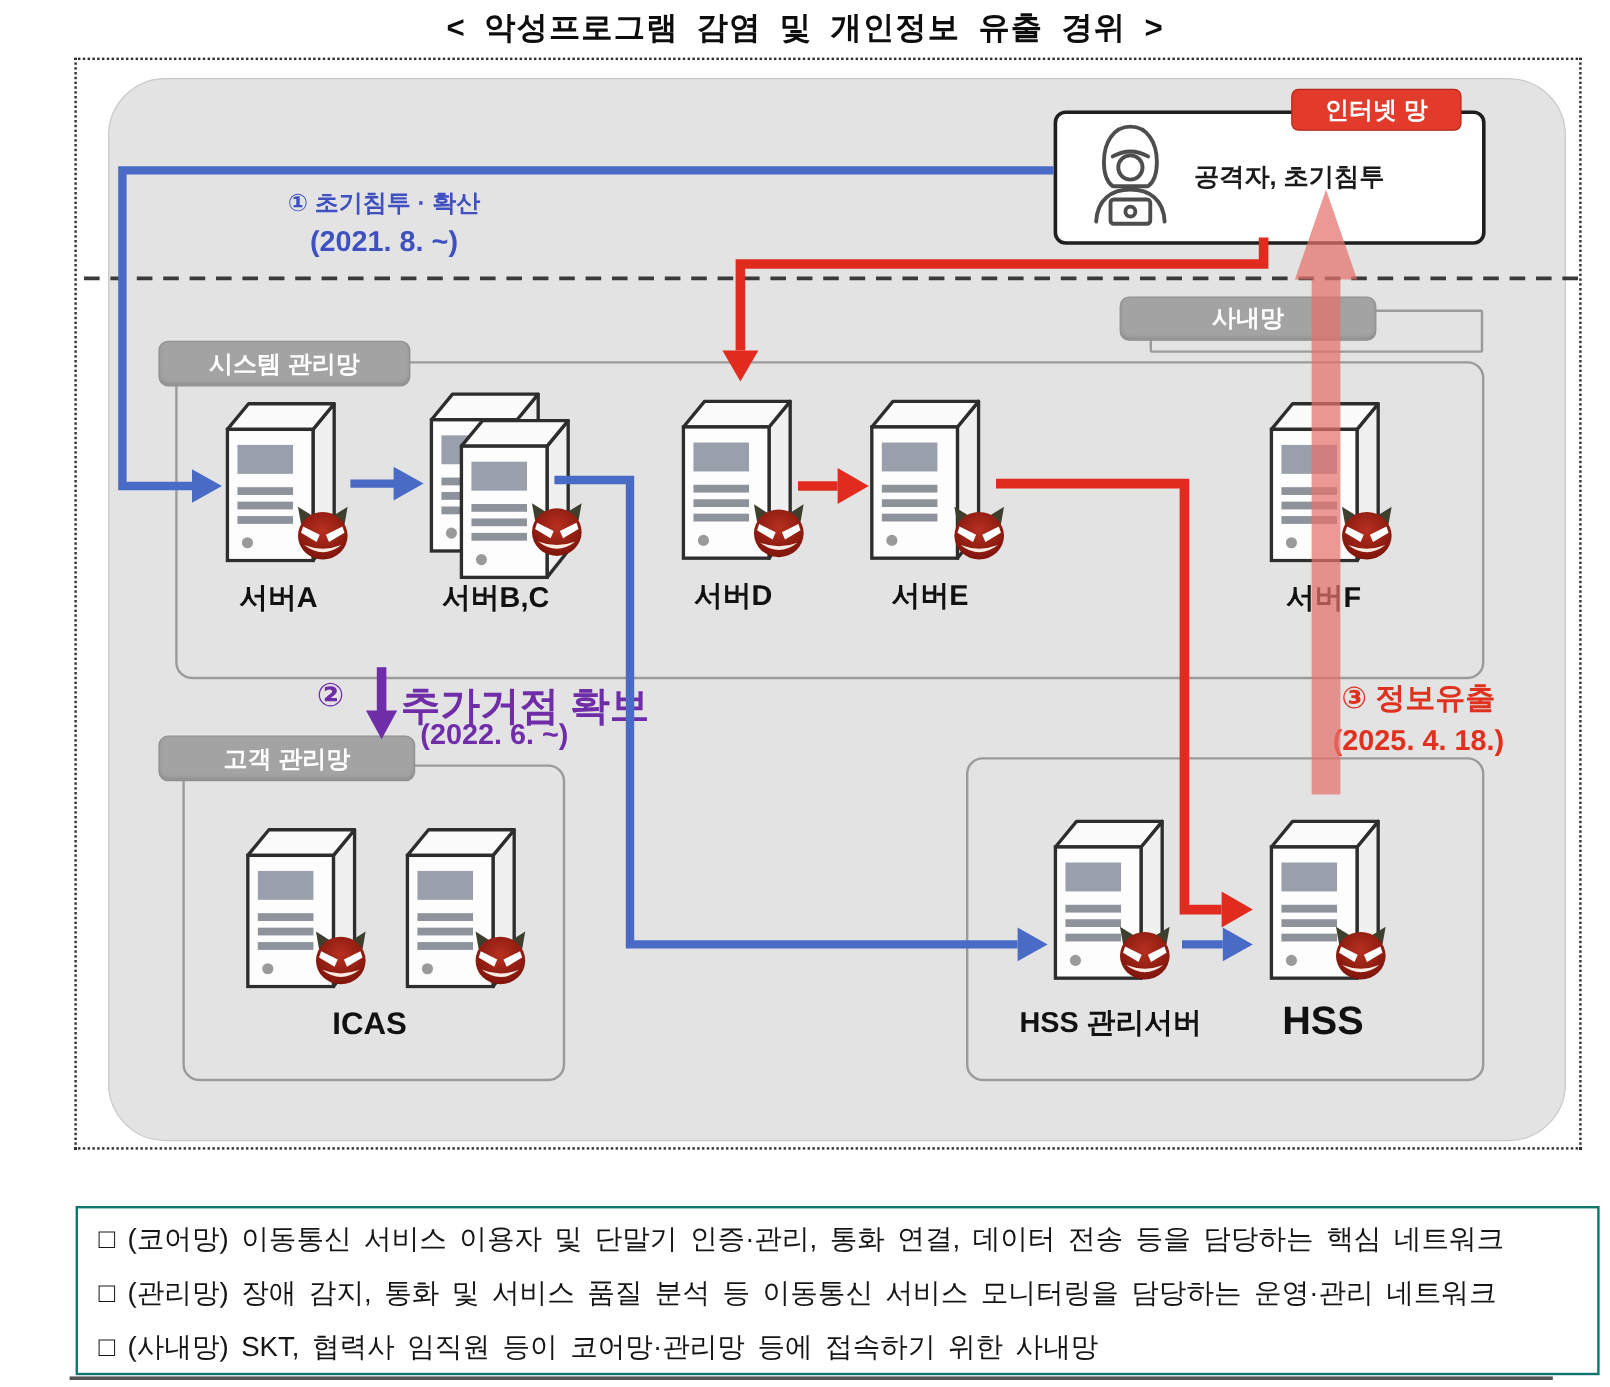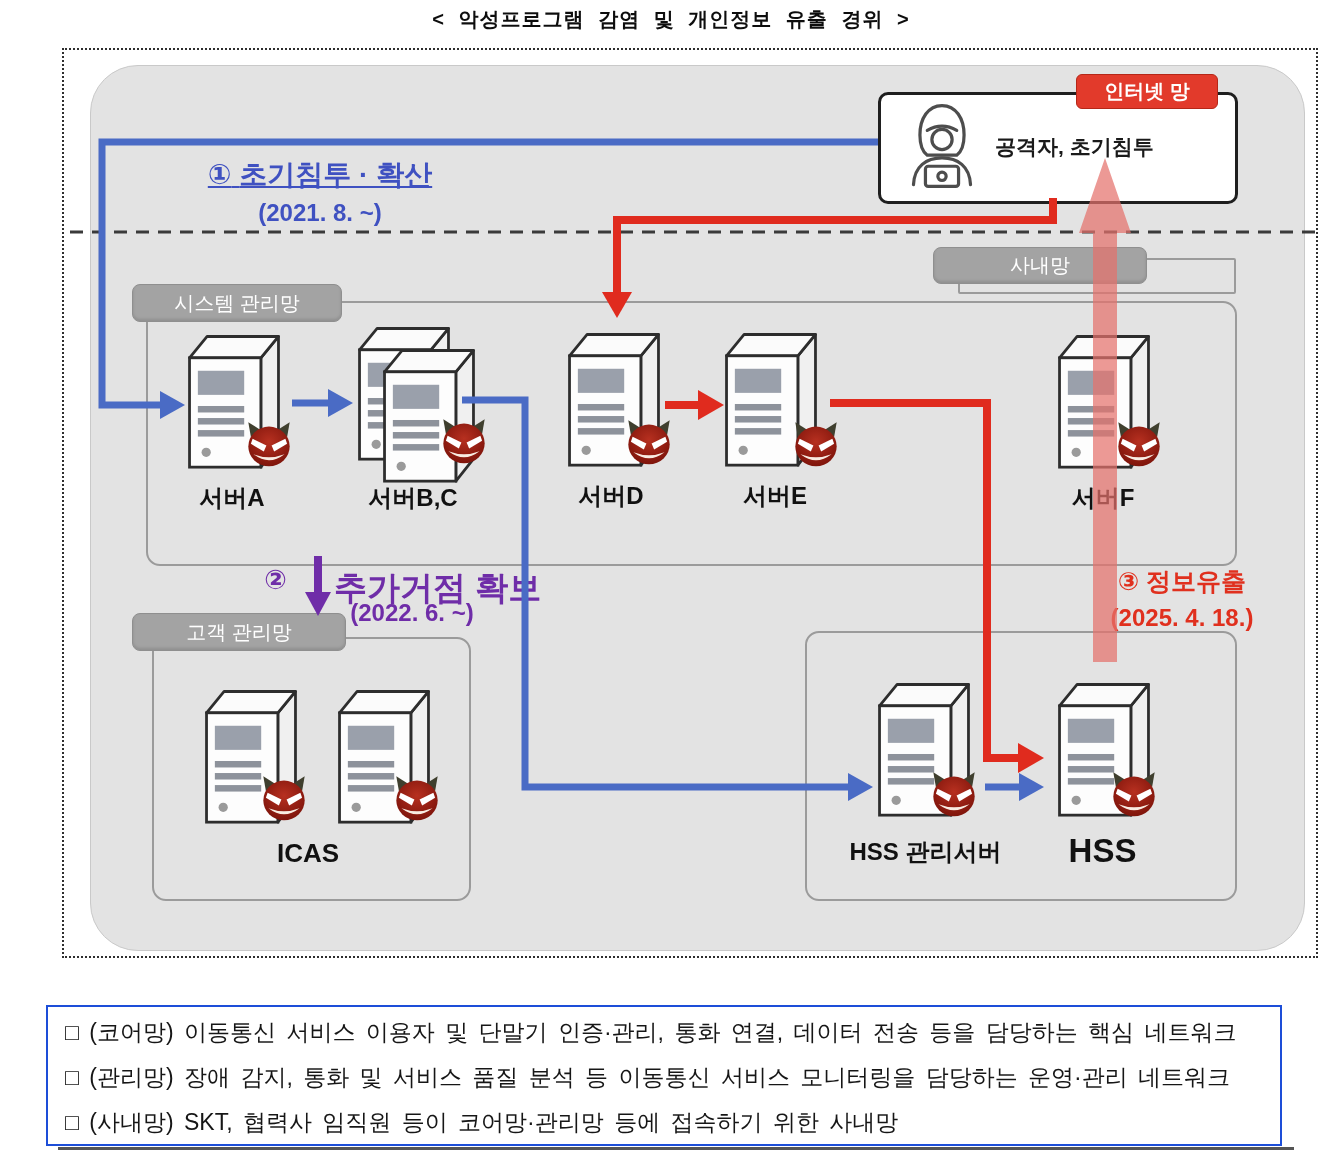--- a/index.html
+++ b/index.html
@@ -4,48 +4,48 @@
 <style>
   html,body{margin:0;padding:0;background:#fff;}
   .stage{
     position:relative;width:1342px;height:1156px;background:#fff;
     font-family:"Liberation Sans","DejaVu Sans",sans-serif;overflow:hidden;
   }
   .abs{position:absolute;}
   
   .page-title{
     left:0;top:6px;width:100%;text-align:center;
-    font-size:20px;font-weight:bold;color:#0d0d0d;letter-spacing:1px;word-spacing:7px;
+    font-size:26px;font-weight:bold;color:#0d0d0d;letter-spacing:1px;word-spacing:7px;
   }
   
   .dotted-frame{left:62px;top:48px;width:1252px;height:906px;border:2px dotted #2e2e2e;z-index:0;}
   .gray-panel{left:90px;top:65px;width:1213px;height:884px;background:var(--c-panel_bg,#e3e3e3);
     border:1px solid #c9c9c9;border-radius:48px;z-index:1;}
   
   .attacker-box{left:878px;top:92px;width:354px;height:106px;background:#fff;border:3px solid #1f1f1f;border-radius:10px;z-index:4;}
   .attacker-label{left:995px;top:133px;width:232px;font-size:21px;font-weight:bold;color:#1a1a1a;z-index:5;}
   .badge{left:1076px;top:74px;width:140px;height:33px;background:var(--c-badge_bg,#e23a2b);border:1px solid #b52718;
     border-radius:6px;color:#fff;font-size:20px;font-weight:bold;display:flex;align-items:center;justify-content:center;z-index:6;text-align:right;}
   .hacker{left:900px;top:100px;width:84px;height:92px;z-index:5;}
   
   .pill{background:var(--c-pill_bg,#a3a3a3);border:1px solid #8f8f8f;border-radius:8px;color:#fff;
-    font-size:20px;font-weight:normal;display:flex;align-items:center;justify-content:center;z-index:3;
+    font-size:20px;font-weight:bold;display:flex;align-items:center;justify-content:center;z-index:3;
     box-shadow:inset 0 -2px 3px rgba(0,0,0,.12);}
   .pill-office{left:933px;top:247px;width:212px;height:35px;}
   .pill-system{left:132px;top:284px;width:208px;height:36px;}
   .pill-customer{left:132px;top:613px;width:212px;height:36px;}
   .pill-core{left:793px;top:612px;width:212px;height:36px;}
   .zone{border:2px solid #9b9b9b;border-radius:14px;z-index:2;}
   .office-rect{left:958px;top:258px;width:274px;height:32px;border:2px solid #9b9b9b;border-radius:2px;z-index:2;}
   .zone-system{left:146px;top:301px;width:1087px;height:261px;}
   .zone-customer{left:152px;top:637px;width:315px;height:260px;}
   .zone-core{left:805px;top:631px;width:428px;height:266px;}
   
   .step1{left:175px;top:156px;width:290px;text-align:center;color:var(--c-blue_text,#3f51c1);font-weight:bold;z-index:5;}
-  .step1 .l1{font-size:28px;text-decoration:underline;}
+  .step1 .l1{font-size:20px;}
   .step1 .l2{font-size:24px;margin-top:5px;}
   .step2-num{left:264px;top:564px;font-size:27px;font-weight:bold;color:var(--c-purple,#6f2da8);z-index:5;}
   .step2-text{left:334px;top:566px;font-size:33px;font-weight:bold;color:var(--c-purple,#6f2da8);z-index:5;}
   .step2-date{left:328px;top:599px;width:168px;text-align:center;font-size:24px;font-weight:bold;color:var(--c-purple,#6f2da8);z-index:5;}
   .step3{left:1106px;top:565px;width:152px;text-align:center;color:var(--c-red_text,#e0301e);font-weight:bold;z-index:5;}
   .step3 .l1{font-size:25px;white-space:nowrap;}
   .step3 .l2{font-size:24px;margin-top:5px;line-height:29px;}
   
   .server-icon{z-index:3;}
   .devil{z-index:4;}
@@ -56,21 +56,21 @@
   .overlay{left:0;top:0;width:1342px;height:1156px;z-index:10;pointer-events:none;}
   .sep-line{left:70px;top:229px;width:1248px;height:6px;z-index:2;pointer-events:none;}
   .st-blue{stroke:var(--c-blue_arrow,#4a6bc5);fill:none;stroke-width:7;}
   .hd-blue{fill:var(--c-blue_arrow,#4a6bc5);}
   .st-red{stroke:var(--c-red_arrow,#e02b1e);fill:none;stroke-width:8;}
   .hd-red{fill:var(--c-red_arrow,#e02b1e);}
   .st-purple{stroke:var(--c-purple,#6f2da8);fill:none;stroke-width:8;}
   .hd-purple{fill:var(--c-purple,#6f2da8);}
   .salmon{fill:var(--c-salmon,#e5716c);fill-opacity:.72;}
   
-  .footnote-box{left:46px;top:1005px;width:1232px;height:137px;border:2px solid #1d4ed8;background:#fff;z-index:2;}
+  .footnote-box{left:63px;top:1005px;width:1232px;height:137px;border:2px solid #0f766e;background:#fff;z-index:2;padding-left:34px;}
   .footnote-underline{left:58px;top:1147px;width:1236px;height:0;border-top:3px solid #555;z-index:2;}
   .fn-line{position:absolute;left:17px;width:1200px;font-size:23px;color:#161616;word-spacing:4px;white-space:nowrap;}
   .hidden-defs{position:absolute;width:0;height:0;overflow:hidden;}
 </style>
 </head>
 <body>
 
 <svg class="hidden-defs" aria-hidden="true">
   <defs>
     <radialGradient id="devilGrad" cx="50%" cy="38%" r="65%">

